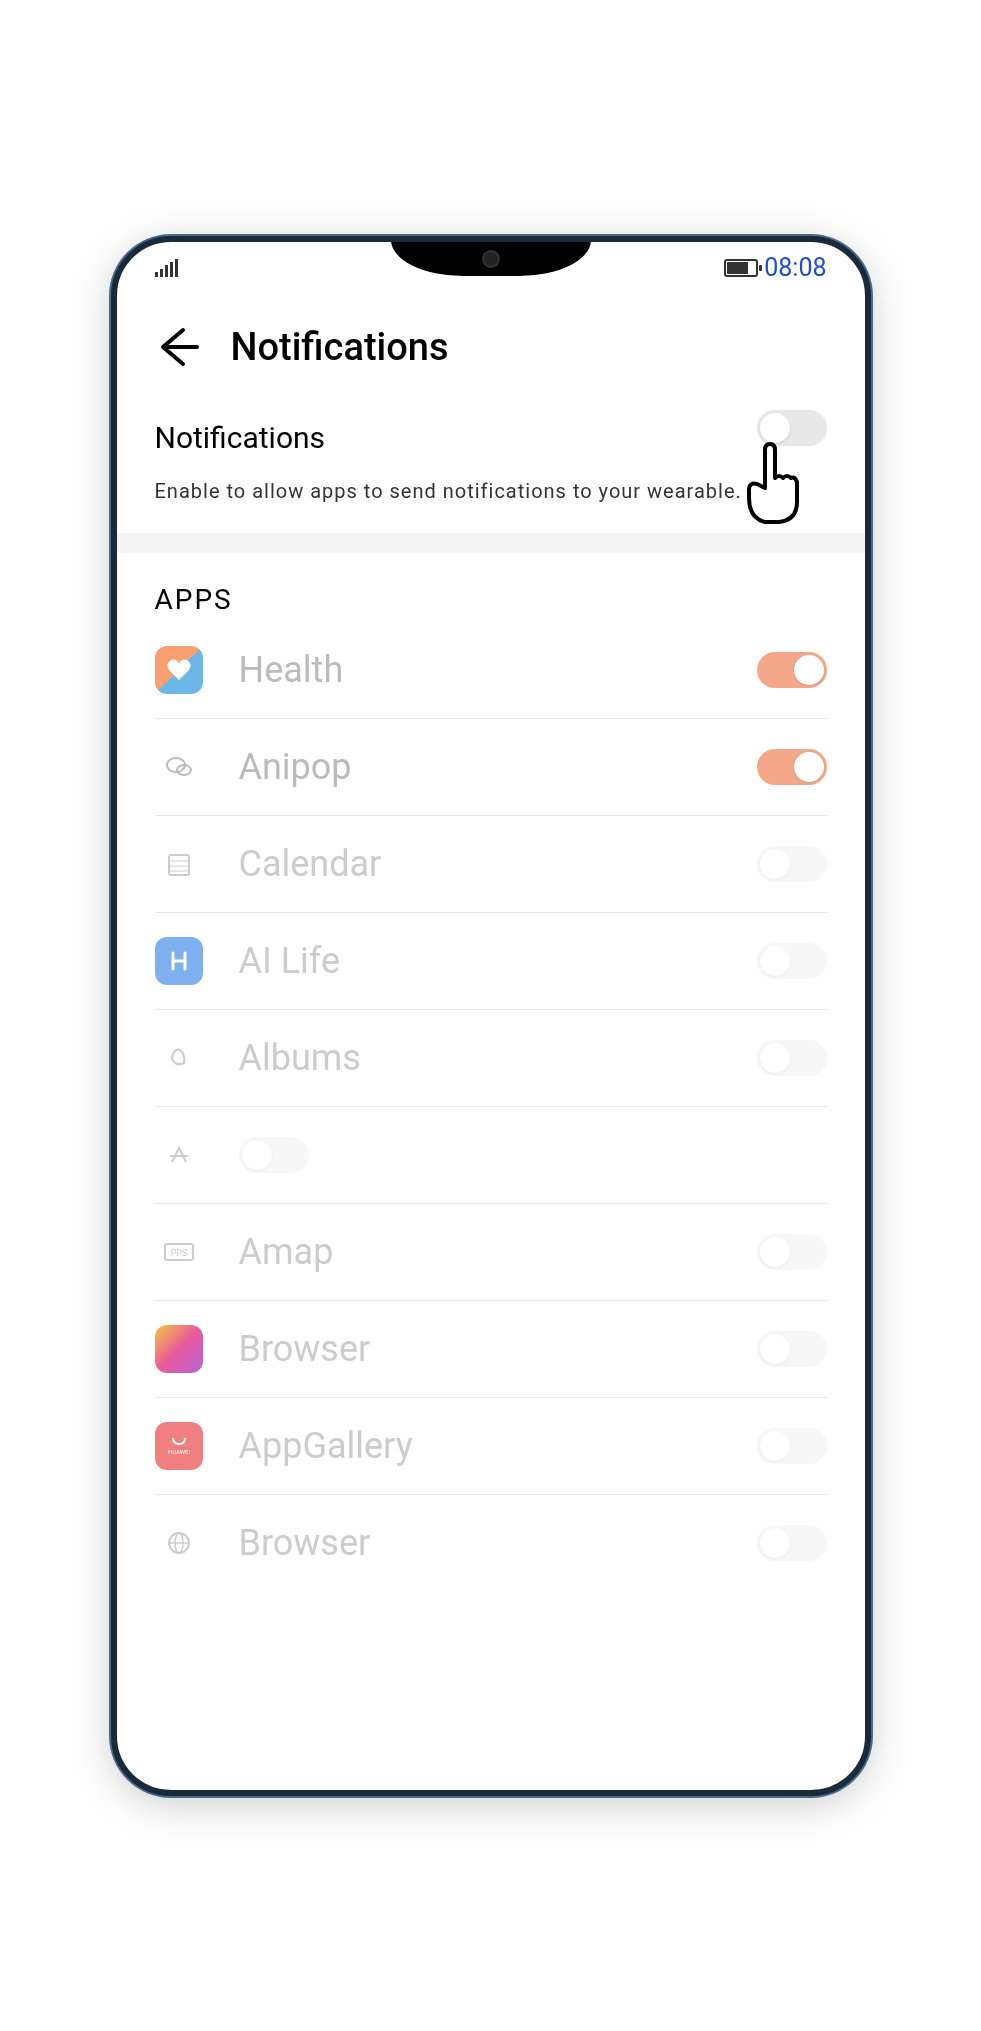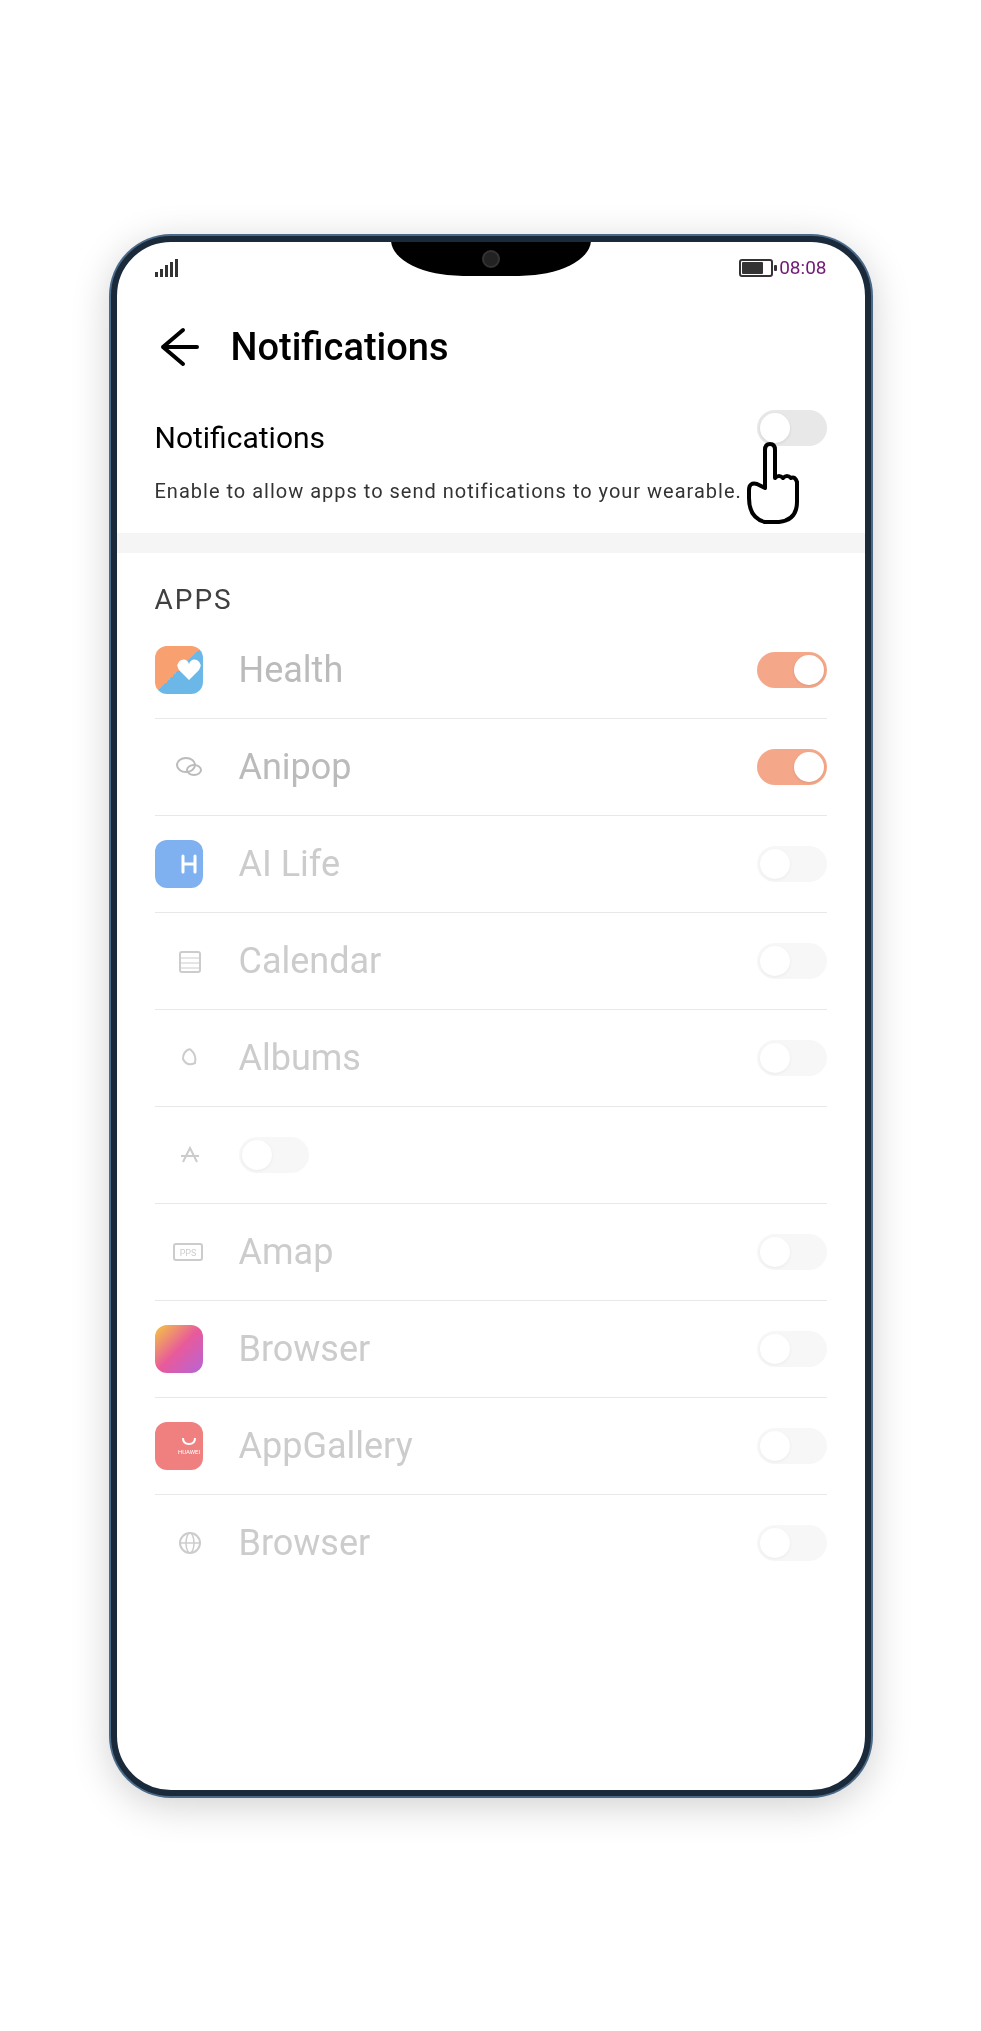--- a/index.html
+++ b/index.html
@@ -52,22 +52,22 @@
   display: flex;
   flex-direction: column;
   overflow: hidden;
 }
 .status-bar {
   height: 52px;
   display: flex;
   justify-content: space-between;
   align-items: center;
   padding: 0 38px;
-  font-size: 19px;
-  color: #701a75;
+  font-size: 25px;
+  color: #1d4ed8;
 }
 .status-right { display: flex; align-items: center; gap: 6px; }
 .battery {
   width: 34px; height: 18px; border: 2px solid #333; border-radius: 3px; position: relative;
 }
 .battery::after { content:""; position:absolute; right:-6px; top:4px; width:3px; height:6px; background:#333; border-radius:1px; }
 .battery-fill { position:absolute; left:1px; top:1px; bottom:1px; width:70%; background:#333; border-radius:1px; }
 .signal { display:flex; align-items:flex-end; gap:2px; height:18px; }
 .signal span { width:3px; background:#333; }
 .signal span:nth-child(1){height:5px}.signal span:nth-child(2){height:8px}.signal span:nth-child(3){height:12px}.signal span:nth-child(4){height:15px}.signal span:nth-child(5){height:18px}
@@ -92,30 +92,30 @@
 .toggle.on-orange { background: #f5a889; }
 .toggle.off-gray { background: #f0f0f0; }
 .toggle::after {
   content:""; position:absolute; top:3px; width:30px; height:30px; background:#fff; border-radius:50%;
   box-shadow: 0 1px 3px rgba(0,0,0,0.1);
 }
 .toggle.off::after, .toggle.off-gray::after { left:3px; }
 .toggle.on-orange::after { right:3px; }
 .master-toggle-wrap { position:absolute; right:38px; top:0; }
 .divider-block { height: 20px; background: #f5f5f5; }
-.section-title { font-size: 28px; color: #404040; padding: 30px 38px 20px; letter-spacing: 2px; }
+.section-title { font-size: 28px; color: #000000; padding: 30px 38px 20px; letter-spacing: 2px; }
 .apps-list { padding: 0 38px; }
 .app-row {
   display: flex; align-items: center; gap: 36px; padding: 24px 0;
   border-bottom: 1px solid #e8e8e8;
 }
 .app-row:first-child { padding-top: 10px; }
 .app-icon {
   width: 48px; height: 48px; border-radius: 12px; flex-shrink: 0;
-  display:flex; align-items:center; justify-content:flex-end;
+  display:flex; align-items:center; justify-content:center;
 }
 .app-icon.small-glyph { border-radius: 0; }
 .app-name { flex: 1; font-size: 36px; color: #bbb; }
 .app-row.faded .app-name { color: #ccc; }
 .app-row.faded .toggle { opacity: 0.5; }
 .hand-cursor {
   position: absolute; right: 22px; top: 30px; width: 70px; height: 90px; z-index: 20;
 }
 .ic-health { background: linear-gradient(135deg,#f8a070 50%,#6bb8e8 50%); }
 .ic-messages { background: #6edbd4; position:relative; }
@@ -189,43 +189,43 @@
           <svg width="28" height="28" viewBox="0 0 28 28">
               <ellipse cx="11" cy="12" rx="9" ry="7" fill="none" stroke="#bbb" stroke-width="2"></ellipse>
               <ellipse cx="19" cy="17" rx="7" ry="5" fill="none" stroke="#bbb" stroke-width="2"></ellipse>
             </svg>
         </div>
         <div class="app-name">Anipop</div>
         <div class="toggle on-orange"></div>
       </div>
 
       <div class="app-row faded">
-        <div class="app-icon ic-ailife">
-          <svg width="28" height="28" viewBox="0 0 28 28">
-              <path d="M8 6 L8 22 M20 6 L20 22 M8 14 L20 14" stroke="#fff" stroke-width="3" fill="none" stroke-linecap="round"></path>
-            </svg>
-        </div>
-        <div class="app-name">AI Life</div>
-        <div class="toggle off-gray"></div>
-      </div>
-
-      <div class="app-row faded">
         <div class="app-icon small-glyph">
           <svg width="26" height="26" viewBox="0 0 26 26">
               <rect x="3" y="4" width="20" height="20" rx="2" fill="none" stroke="#ccc" stroke-width="2"></rect>
               <line x1="3" y1="10" x2="23" y2="10" stroke="#ccc" stroke-width="1"></line>
               <line x1="3" y1="15" x2="23" y2="15" stroke="#ccc" stroke-width="1"></line>
               <line x1="3" y1="20" x2="23" y2="20" stroke="#ccc" stroke-width="1"></line>
             </svg>
         </div>
         <div class="app-name">Calendar</div>
         <div class="toggle off-gray"></div>
       </div>
 
       <div class="app-row faded">
+        <div class="app-icon ic-ailife">
+          <svg width="28" height="28" viewBox="0 0 28 28">
+              <path d="M8 6 L8 22 M20 6 L20 22 M8 14 L20 14" stroke="#fff" stroke-width="3" fill="none" stroke-linecap="round"></path>
+            </svg>
+        </div>
+        <div class="app-name">AI Life</div>
+        <div class="toggle off-gray"></div>
+      </div>
+
+      <div class="app-row faded">
         <div class="app-icon small-glyph">
           <svg width="26" height="26" viewBox="0 0 26 26">
               <path d="M13 4 Q20 10 18 18 Q10 22 6 14 Q6 6 13 4" fill="none" stroke="#ccc" stroke-width="2"></path>
             </svg>
         </div>
         <div class="app-name">Albums</div>
         <div class="toggle off-gray"></div>
       </div>
 
       <div class="app-row faded">

